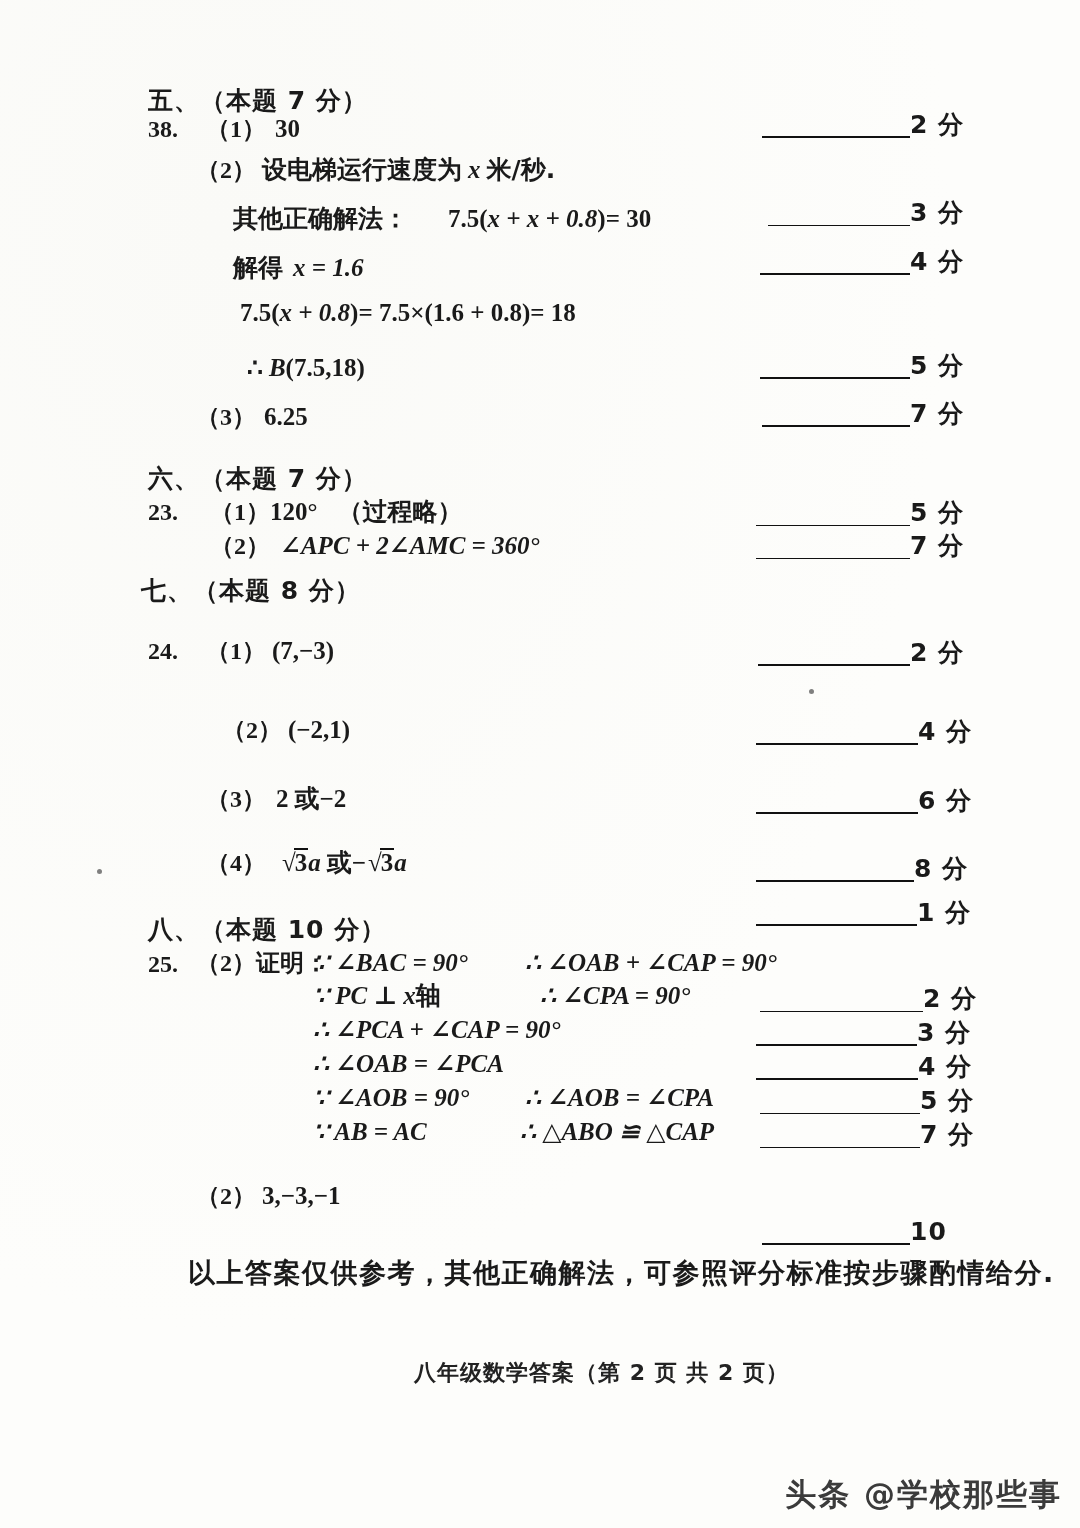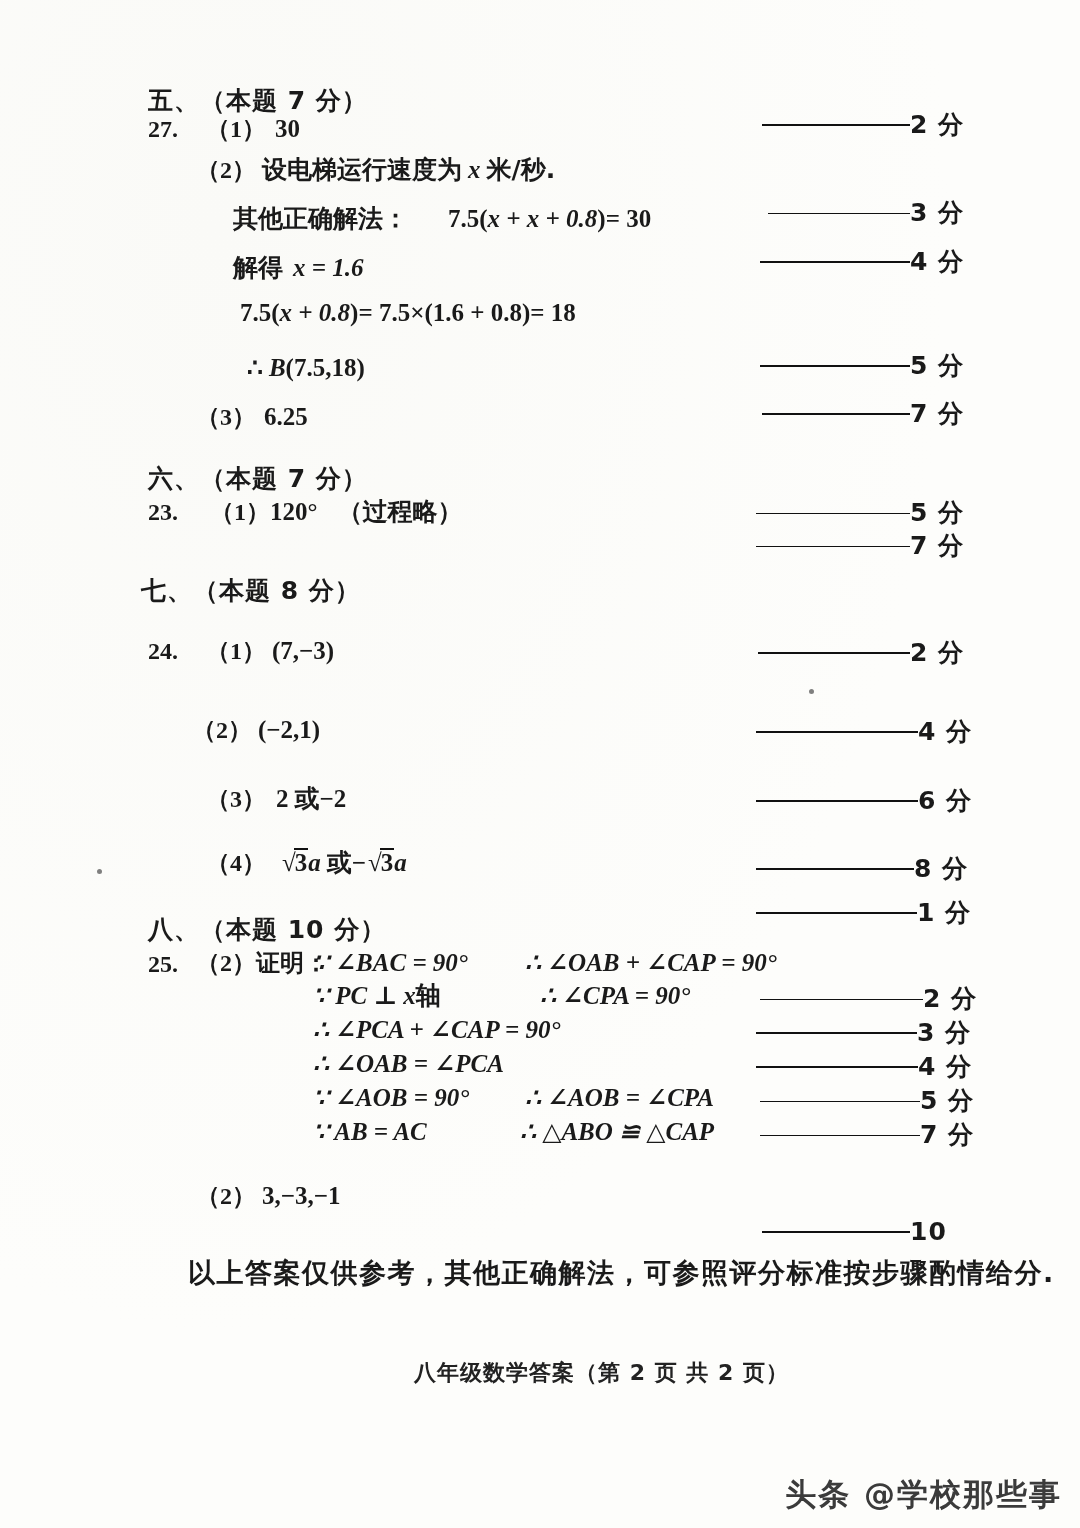--- a/index.html
+++ b/index.html
@@ -78,21 +78,21 @@
   .paren-num {
     font-size: 24px;
     font-family: "Liberation Serif", serif;
     font-weight: bold;
   }
 
   
   .scoreline {
     position: absolute;
     display: flex;
-    align-items: center;
+    align-items: flex-end;
     height: 26px;
   }
   .scoreline .lead {
     height: 0;
     border-top: 2.2px solid #111;
     display: block;
   }
   .scoreline .lead.thin { border-top-width: 1.6px; }
   .scoreline .val {
     font-size: 25px;
@@ -176,21 +176,21 @@
 </head>
 <body>
 
 <div class="page">
   <div class="paper-tint"></div>
 
   <div class="content">
 
     <div class="row sec-head" style="left:148px; top:88px;">五、（本题 7 分）</div>
 
-    <div class="row qnum" style="left:148px; top:117px;">27.</div>
+    <div class="row qnum" style="left:148px; top:117px;">38.</div>
     <div class="row paren-num" style="left:206px; top:117px;">（1）</div>
     <div class="row math" style="left:275px; top:116px;">30</div>
 
     <div class="row paren-num" style="left:196px; top:158px;">（2）</div>
     <div class="row" style="left:262px; top:157px;">
       <span class="body-text">设电梯运行速度为</span><span class="sp6"></span><span class="math mi">x</span><span class="sp6"></span><span class="body-text">米/秒.</span>
     </div>
 
     <div class="row" style="left:233px; top:206px;">
       <span class="body-text">其他正确解法：</span><span class="sp40"></span><span class="math">7.5</span><span class="math">(</span><span class="math mi">x + x + 0.8</span><span class="math">)</span><span class="math">= 30</span>
@@ -211,29 +211,32 @@
     <div class="row paren-num" style="left:196px; top:405px;">（3）</div>
     <div class="row math" style="left:264px; top:404px;">6.25</div>
 
     <div class="row sec-head" style="left:148px; top:466px;">六、（本题 7 分）</div>
 
     <div class="row qnum" style="left:148px; top:500px;">23.</div>
     <div class="row" style="left:210px; top:499px;">
       <span class="paren-num">（1）</span><span class="math">120°</span><span class="sp20"></span><span class="body-text">（过程略）</span>
     </div>
 
+    <div class="row" style="left:210px; top:533px;">
+      <span class="paren-num">（2）</span><span class="sp10"></span><span class="math mi">∠APC + 2∠AMC = 360°</span>
+    </div>
 
     <div class="row sec-head" style="left:141px; top:578px;">七、（本题 8 分）</div>
 
     <div class="row qnum" style="left:148px; top:639px;">24.</div>
     <div class="row" style="left:206px; top:638px;">
       <span class="paren-num">（1）</span><span class="sp6"></span><span class="math">(</span><span class="math">7,−3</span><span class="math">)</span>
     </div>
 
-    <div class="row" style="left:192px; top:717px;text-align:center;">
+    <div class="row" style="left:222px; top:717px;text-align:center;">
       <span class="paren-num">（2）</span><span class="sp6"></span><span class="math">(</span><span class="math">−2,1</span><span class="math">)</span>
     </div>
 
     <div class="row" style="left:206px; top:786px;">
       <span class="paren-num">（3）</span><span class="sp10"></span><span class="math">2</span><span class="sp6"></span><span class="body-text">或</span><span class="math">−2</span>
     </div>
 
     <div class="row" style="left:206px; top:848px;">
       <span class="paren-num">（4）</span><span class="sp14"></span><span class="rad"><span class="math radsym">√</span><span class="math radicand">3</span></span><span class="math mi">a</span><span class="sp6"></span><span class="body-text">或</span><span class="math">−</span><span class="rad"><span class="math radsym">√</span><span class="math radicand">3</span></span><span class="math mi">a</span>
     </div>

